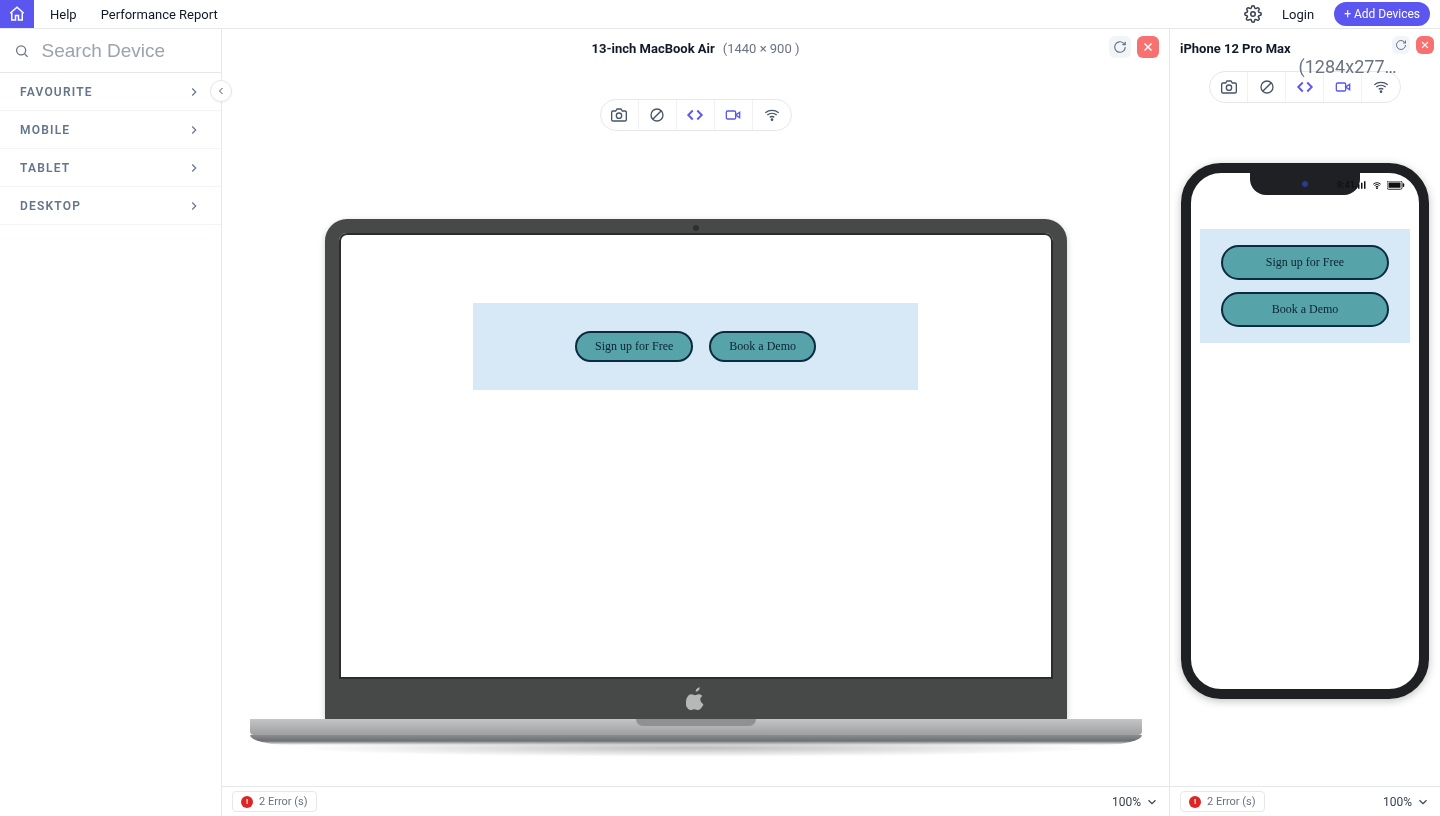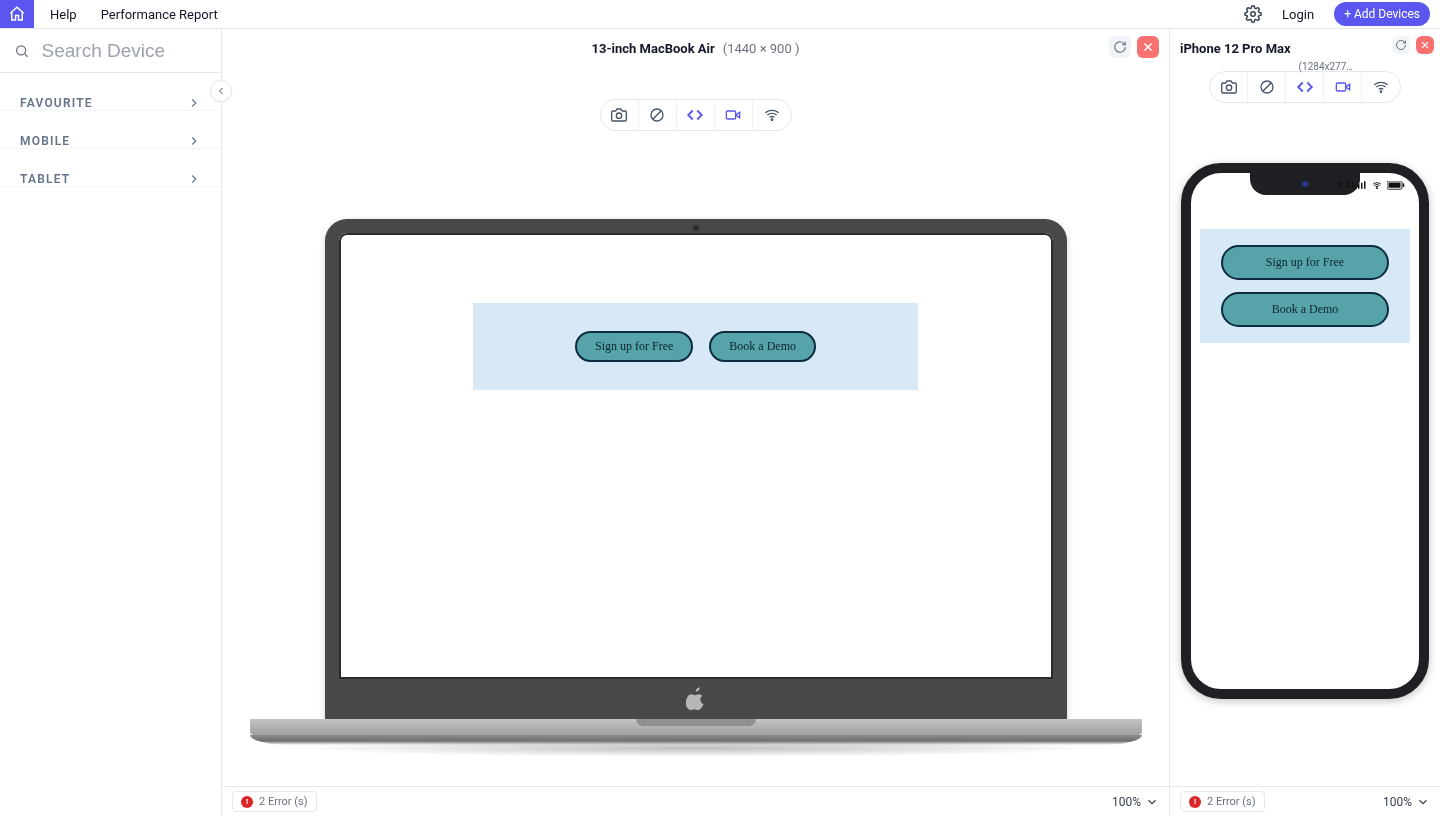--- a/index.html
+++ b/index.html
@@ -73,21 +73,21 @@
     align-items:center;
     padding:0 14px;
     gap:10px;
     color:#6b7280;
   }
   .search-input{
     border:none;outline:none;font-size:19px;color:#0f172a;width:100%;
   }
   .search-input::placeholder{color:#9ca3af;}
   .side-group{
-    display:flex;align-items:flex-end;justify-content:space-between;
+    display:flex;align-items:center;justify-content:space-between;
     padding:0 20px;height:38px;
     font-size:12px;letter-spacing:1.2px;color:var(--sidebar-text);
     font-weight:600;
     border-bottom:1px solid #f1f5f9;
     cursor:pointer;
   }
   .collapse-handle{
     position:absolute;top:51px;right:-11px;
     width:22px;height:22px;border:1px solid var(--border);
     border-radius:50%;background:#fff;
@@ -286,20 +286,26 @@
         </svg>
     </div>
     <div class="side-group">
       <span>MOBILE</span>
       <svg width="14" height="14" viewBox="0 0 24 24" fill="none" stroke="currentColor" stroke-width="2">
           <polyline points="9 18 15 12 9 6"></polyline>
         </svg>
     </div>
     <div class="side-group">
       <span>TABLET</span>
+      <svg width="14" height="14" viewBox="0 0 24 24" fill="none" stroke="currentColor" stroke-width="2">
+          <polyline points="9 18 15 12 9 6"></polyline>
+        </svg>
+    </div>
+    <div class="side-group">
+      <span>DESKTOP</span>
       <svg width="14" height="14" viewBox="0 0 24 24" fill="none" stroke="currentColor" stroke-width="2">
           <polyline points="9 18 15 12 9 6"></polyline>
         </svg>
     </div>
 
     <div class="collapse-handle">
       <svg width="12" height="12" viewBox="0 0 24 24" fill="none" stroke="currentColor" stroke-width="2">
           <polyline points="15 18 9 12 15 6"></polyline>
         </svg>
     </div>
@@ -392,21 +398,21 @@
         <svg width="14" height="14" viewBox="0 0 24 24" fill="none" stroke="currentColor" stroke-width="2">
             <polyline points="6 9 12 15 18 9"></polyline>
           </svg>
       </div>
     </div>
   </section>
 
   <section class="pane right">
     <div class="pane-header" style="justify-content:flex-start;padding-left:10px;">
       <span class="name" style="font-size:13px;">iPhone 12 Pro Max</span>
-      <span class="dims" style="font-size:10px;margin-top:36px;">(1284x277…</span>
+      <span class="dims" style="font-size:18px;margin-top:36px;">(1284x277…</span>
       <div class="hdr-actions" style="right:6px;">
         <span class="hdr-pill refresh" style="width:18px;height:18px;">
           <svg width="12" height="12" viewBox="0 0 24 24" fill="none" stroke="currentColor" stroke-width="2">
               <path d="M21 12a9 9 0 1 1-3-6.7L21 8"></path>
               <polyline points="21 3 21 8 16 8"></polyline>
             </svg>
         </span>
         <span class="hdr-pill close" style="width:18px;height:18px;">
           <svg width="10" height="10" viewBox="0 0 24 24" fill="none" stroke="currentColor" stroke-width="3">
               <line x1="5" y1="5" x2="19" y2="19"></line>

